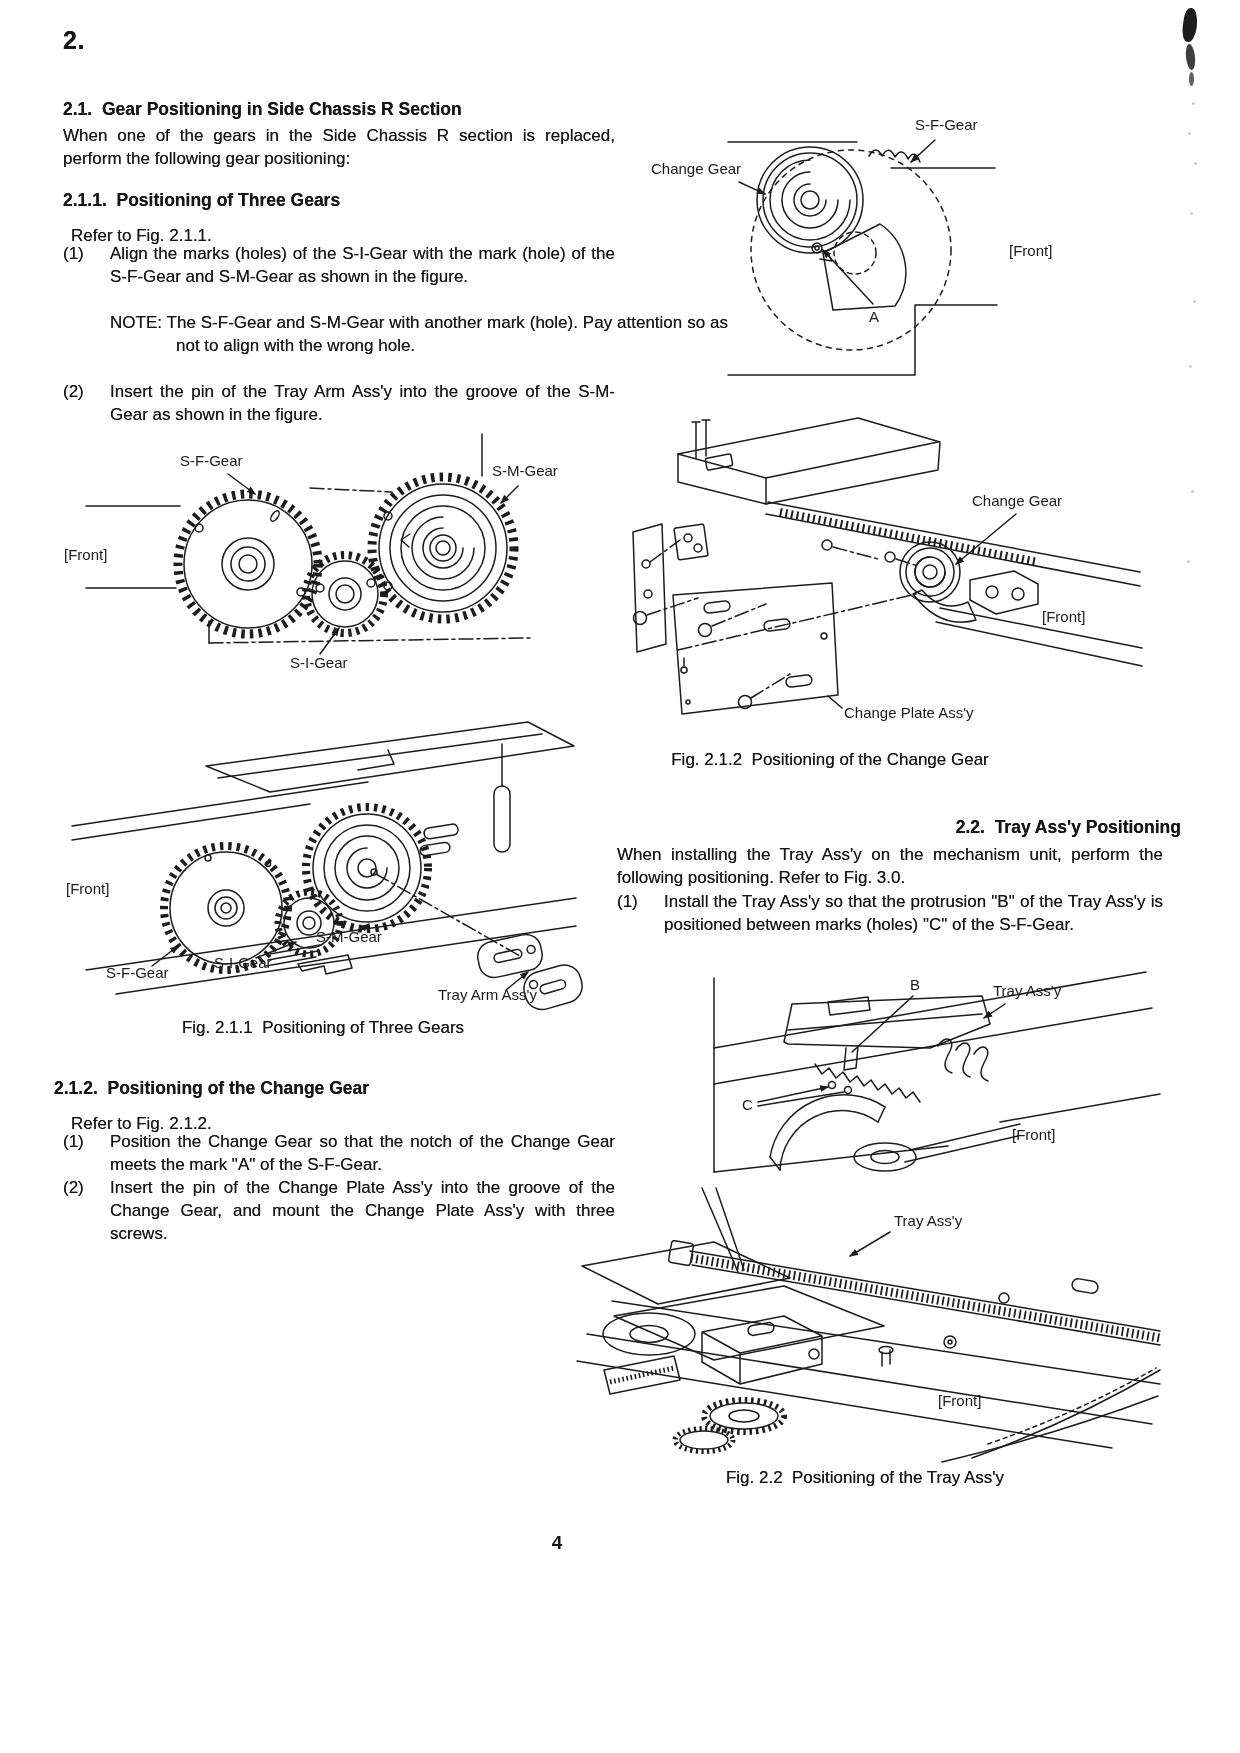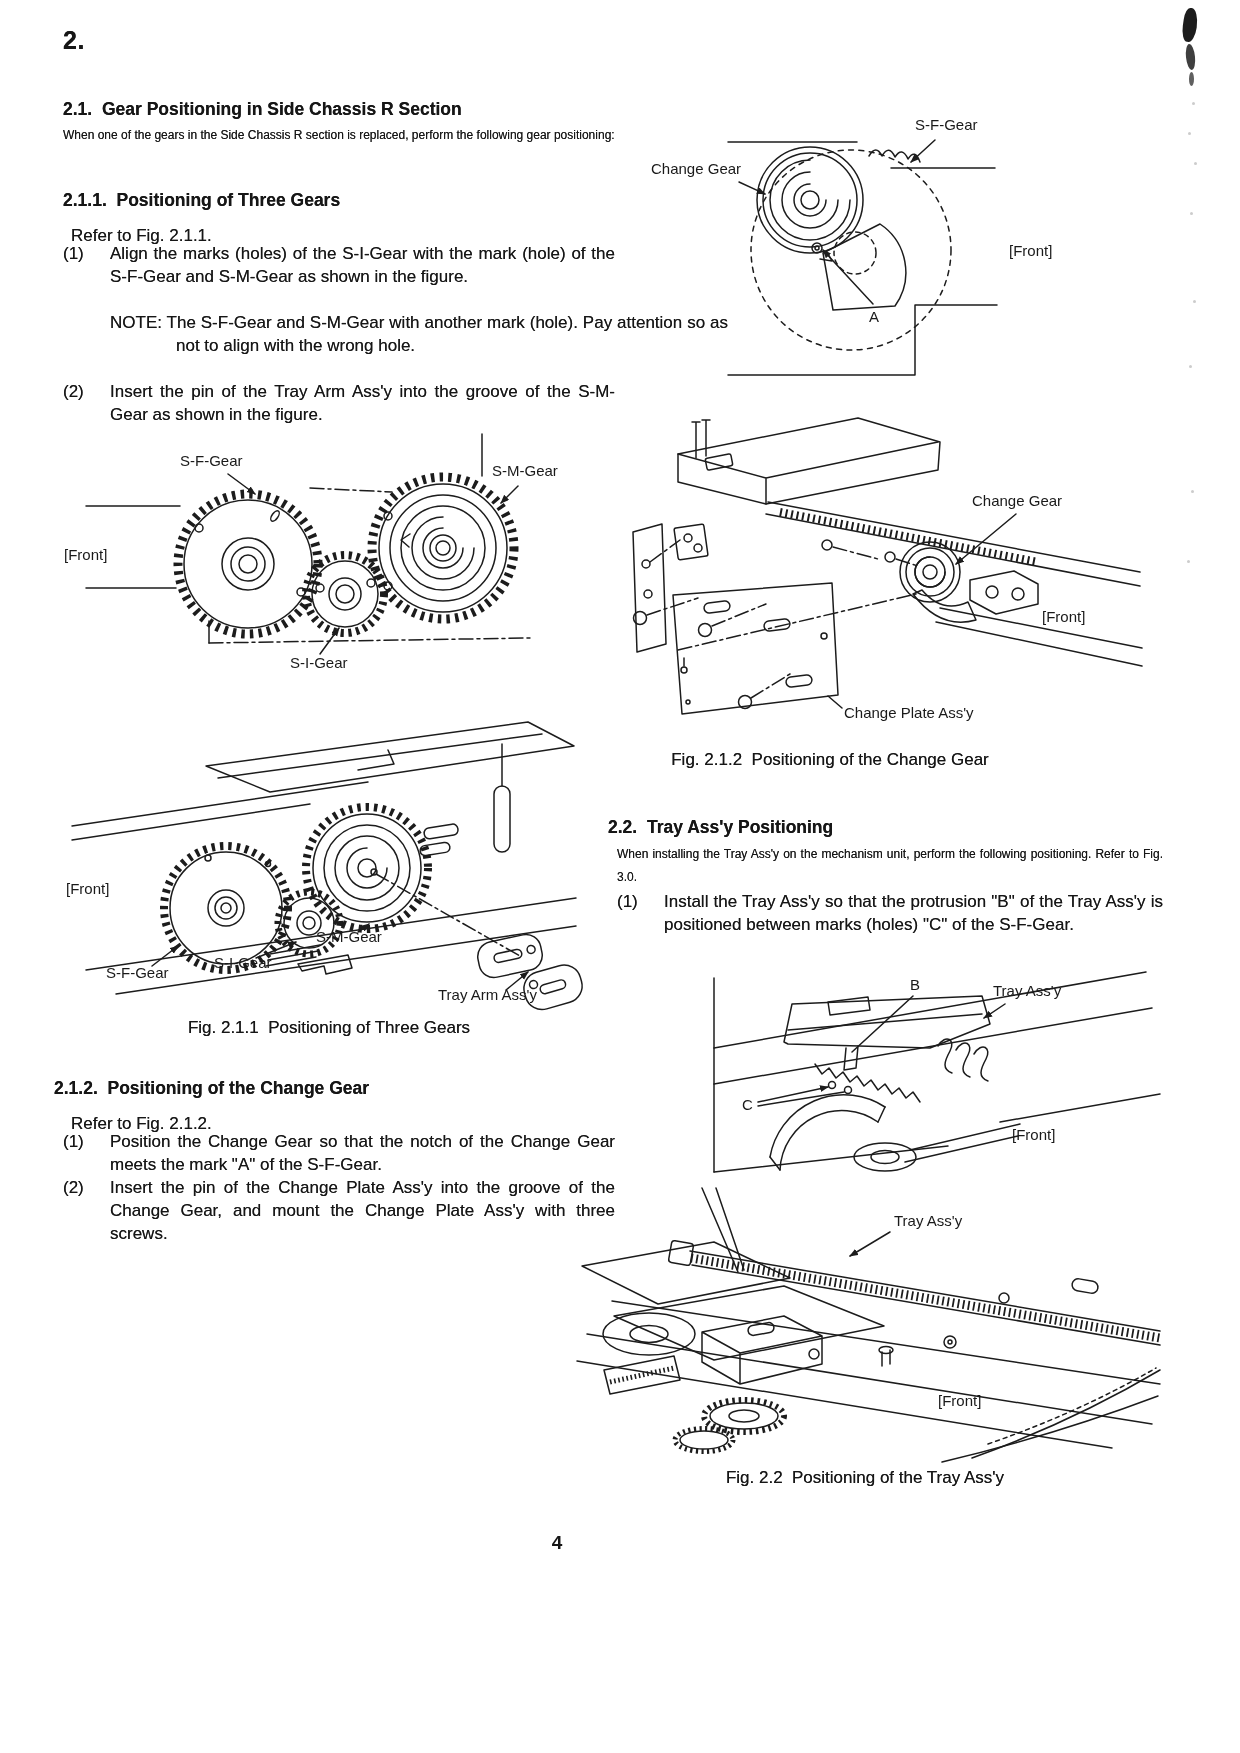--- a/index.html
+++ b/index.html
@@ -2,21 +2,21 @@
 <html><head>
 <meta charset="utf-8">
 <style>
   html,body{margin:0;padding:0;}
   body{width:1240px;height:1753px;position:relative;background:#ffffff;
        font-family:"Liberation Sans",sans-serif;color:#161616;overflow:hidden;}
   .abs{position:absolute;}
   .h1row{display:flex;gap:28px;font-weight:bold;font-size:25px;letter-spacing:.5px;
          text-shadow:0 0 .6px rgba(0,0,0,.85);}
   .h2{font-weight:bold;font-size:17.5px;white-space:pre-wrap;text-shadow:0 0 .5px rgba(0,0,0,.8);margin:0;}
-  .p{font-size:12px;line-height:23px;text-align:justify;margin:0;text-shadow:0 0 .4px rgba(0,0,0,.7);}
+  .p{font-size:17px;line-height:23px;text-align:justify;margin:0;text-shadow:0 0 .4px rgba(0,0,0,.7);}
   .pl{font-size:17px;line-height:23px;margin:8px;text-shadow:0 0 .4px rgba(0,0,0,.7);}
   .li{display:grid;grid-template-columns:47px 1fr;font-size:17px;line-height:23px;
       text-shadow:0 0 .4px rgba(0,0,0,.7);}
   .li .txt{text-align:justify;}
   .note{margin:0;padding-left:113px;text-indent:-66px;font-size:17px;line-height:23px;
         text-align:justify;text-shadow:0 0 .4px rgba(0,0,0,.7);}
   .note b{font-weight:normal;}
   .cap{font-size:17px;text-align:center;white-space:pre-wrap;margin:0;
        text-shadow:0 0 .5px rgba(0,0,0,.75);}
   .pgnum{font-size:19px;font-weight:bold;text-align:center;}
@@ -168,21 +168,21 @@
   <text class="lbl" x="48" y="276">S-F-Gear</text>
   <path class="fg" d="M94,264 L120,244" marker-end="url(#arr)"></path>
   <text class="lbl" x="156" y="266">S-I-Gear</text>
   <path class="fg" d="M198,256 L238,240" marker-end="url(#arr)"></path>
   <text class="lbl" x="258" y="240">S-M-Gear</text>
   <path class="fg" d="M300,230 L311,222" marker-end="url(#arr)"></path>
   <text class="lbl" x="380" y="298">Tray Arm Ass'y</text>
   <path class="fg" d="M448,288 L470,270" marker-end="url(#arr)"></path>
 </svg>
 
-<p class="abs cap" style="left:124px;top:1018px;width:410px;">Fig. 2.1.1  Positioning of Three Gears</p>
+<p class="abs cap" style="left:118px;top:1018px;width:410px;">Fig. 2.1.1  Positioning of Three Gears</p>
 
 <p class="abs h2" style="left:54px;top:1078px;width:552px;">2.1.2.  Positioning of the Change Gear</p>
 <p class="abs pl" style="left:63px;top:1104px;width:552px;">Refer to Fig. 2.1.2.</p>
 
 <div class="abs li" style="left:63px;top:1130px;width:552px;">
   <span class="num">(1)</span>
   <span class="txt">Position the Change Gear so that the notch of the Change Gear meets the mark "A" of the S-F-Gear.</span>
 </div>
 <div class="abs li" style="left:63px;top:1176px;width:552px;">
   <span class="num">(2)</span>
@@ -281,21 +281,21 @@
   </g>
   <text class="lbl" x="354" y="102">Change Gear</text>
   <path class="fg" d="M398,110 L338,160" marker-end="url(#arr)"></path>
   <text class="lbl" x="424" y="218">[Front]</text>
   <text class="lbl" x="226" y="314">Change Plate Ass'y</text>
   <path class="fg" d="M224,304 L210,292"></path>
 </svg>
 
 <p class="abs cap" style="left:625px;top:750px;width:410px;">Fig. 2.1.2  Positioning of the Change Gear</p>
 
-<p class="abs h2" style="left:608px;top:817px;width:546px;">2.2.  Tray Ass'y Positioning</p>
+<p class="abs h2" style="left:635px;top:817px;width:546px;text-align:right;">2.2.  Tray Ass'y Positioning</p>
 <p class="abs p" style="left:617px;top:843px;width:546px;">When installing the Tray Ass'y on the mechanism unit, perform the following positioning. Refer to Fig. 3.0.</p>
 <div class="abs li" style="left:617px;top:890px;width:546px;">
   <span class="num">(1)</span>
   <span class="txt">Install the Tray Ass'y so that the protrusion "B" of the Tray Ass'y is positioned between marks (holes) "C" of the S-F-Gear.</span>
 </div>
 
 <svg class="abs" style="left:700px;top:952px;" width="462" height="240" viewBox="0 0 462 240">
   <g>
     <path class="fg" d="M14,26 V220"></path>
     <path class="fg" d="M14,96 L446,20 M14,132 L452,56"></path>

